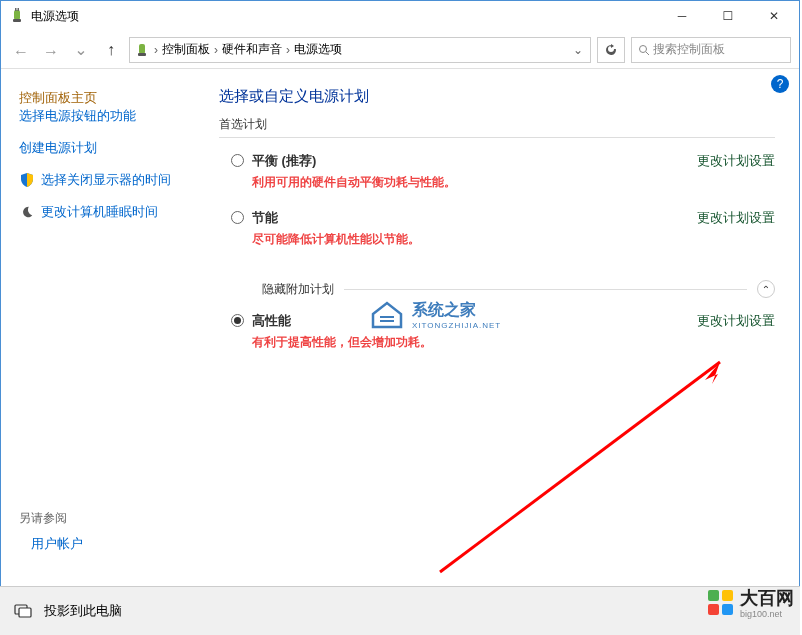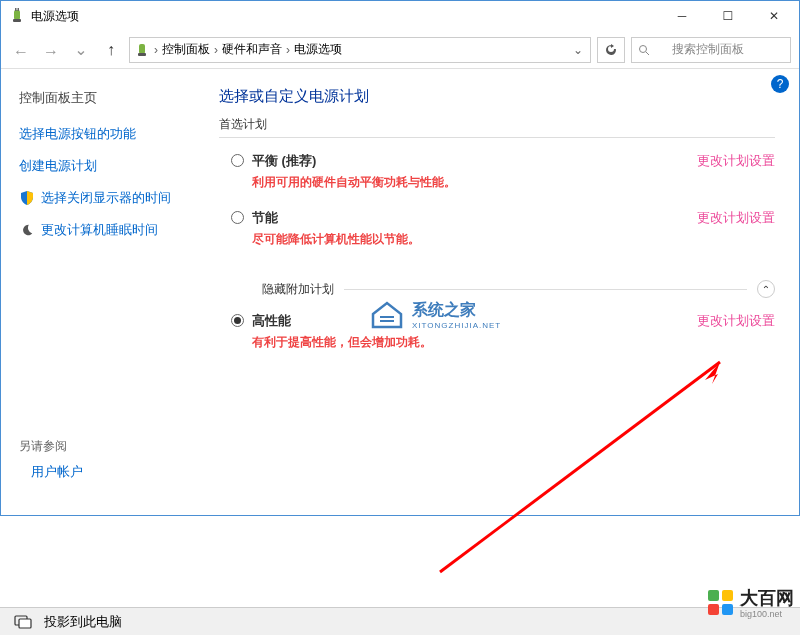--- a/index.html
+++ b/index.html
@@ -1,70 +1,70 @@
 <!DOCTYPE html>
 <html><head>
 <meta charset="utf-8">
 <style>
 * { margin: 0; padding: 0; box-sizing: border-box; font-family: "Microsoft YaHei", "Segoe UI", sans-serif; }
 body { background: #fff; width: 802px; height: 635px; overflow: hidden; position: relative; }
 
-.window { border: 1px solid #4a8fd4; width: 800px; height: 516px; background: #fff; display: flex; flex-direction: column; }
+.window { border: 1px solid #4a8fd4; width: 800px; height: 588px; background: #fff; display: flex; flex-direction: column; }
 
 .titlebar { height: 30px; display: flex; align-items: center; padding: 0 2px 0 8px; background: #fff; }
 .titlebar .app-icon { width: 16px; height: 16px; margin-right: 6px; }
 .titlebar .title { font-size: 12px; color: #000; flex: 1; }
 .win-controls { display: flex; }
 .win-btn { width: 46px; height: 28px; display: flex; align-items: center; justify-content: center; font-size: 12px; color: #333; }
 
 .navbar { height: 38px; border-bottom: 1px solid #e0e0e0; display: flex; align-items: center; padding: 0 8px; gap: 6px; }
 .nav-arrow { width: 24px; height: 24px; display: flex; align-items: center; justify-content: center; color: #999; border-radius: 2px; }
 .nav-arrow.enabled { color: #333; }
 .addrbar { flex: 1; display: flex; align-items: center; height: 26px; border: 1px solid #ccc; padding: 0 4px; gap: 4px; font-size: 12px; }
 .addrbar .bc-icon { width: 16px; height: 16px; }
 .addrbar .sep { color: #666; }
 .addrbar .seg { color: #000; }
 .addrbar .drop { width: 16px; text-align: center; color: #666; margin-left: auto; }
 .refresh-box { width: 28px; height: 26px; border: 1px solid #ccc; display: flex; align-items: center; justify-content: center; }
-.searchbox { width: 160px; height: 26px; border: 1px solid #ccc; display: flex; align-items: center; padding: 0 6px; color: #888; font-size: 12px; gap: 22px; }
+.searchbox { width: 160px; height: 26px; border: 1px solid #ccc; display: flex; align-items: center; padding: 0 6px; color: #888; font-size: 12px; gap: 3px; }
 
 .body { flex: 1; display: flex; position: relative; }
 .sidebar { width: 210px; padding: 20px 18px; font-size: 13px; }
-.sidebar .home { color: #404040; margin-bottom: 18px; }
+.sidebar .home { color: #a16207; }
 .sidebar .link { color: #0066cc; margin-bottom: 14px; display: flex; align-items: center; gap: 6px; }
 .sidebar .link .lkicon { width: 16px; height: 16px; display: inline-flex; align-items: center; justify-content: center; }
 .sidebar .also { position: absolute; bottom: 60px; left: 18px; color: #666; font-size: 12px; }
 .sidebar .also-link { position: absolute; bottom: 34px; left: 30px; color: #0066cc; font-size: 13px; }
 
 .main { flex: 1; padding: 18px 24px 18px 8px; font-size: 13px; color: #333; position: relative; }
 .main h1 { color: #003399; font-size: 15px; font-weight: normal; margin-bottom: 10px; }
 .main .desc { font-size: 12px; line-height: 1.6; margin-bottom: 16px; }
 .main .desc a { color: #0066cc; text-decoration: underline; }
 .section-title { font-size: 12px; color: #333; border-bottom: 1px solid #ddd; padding-bottom: 4px; margin-bottom: 10px; }
 .section-title2 { font-size: 12px; color: #333; display: flex; align-items: center; gap: 10px; margin: 18px 0 10px 0; padding-left: 43px; }
 .section-title2 .line { flex: 1; height: 1px; background: #ddd; }
 .section-title2 .expand { width: 18px; height: 18px; border: 1px solid #ccc; border-radius: 50%; display: flex; align-items: center; justify-content: center; font-size: 10px; }
 .plan { display: flex; align-items: flex-start; padding: 4px 0 14px 12px; }
 .plan .radio { width: 13px; height: 13px; border: 1px solid #666; border-radius: 50%; margin-top: 2px; margin-right: 8px; position: relative; flex-shrink: 0; }
 .plan .radio.checked::after { content: ""; position: absolute; width: 7px; height: 7px; background: #333; border-radius: 50%; top: 2px; left: 2px; }
 .plan .body-col { flex: 1; font-weight: bold; }
 .plan .name { font-size: 13px; }
 .plan .sub { font-size: 12px; color: #ef4444; margin-top: 4px; }
-.plan .change { color: #ec4899; font-size: 13px; margin-left: 16px; white-space: nowrap; }
+.plan .change { color: #14532d; font-size: 13px; margin-left: 16px; white-space: nowrap; }
 
 .help-icon { position: absolute; top: 6px; right: 10px; width: 18px; height: 18px; background: #0066cc; color: #fff; border-radius: 50%; font-size: 12px; display: flex; align-items: center; justify-content: center; }
 
 .watermark { position: absolute; top: 300px; left: 370px; width: 180px; display: flex; align-items: center; gap: 8px; opacity: 0.9; pointer-events: none; }
 .watermark .wm-icon { width: 34px; height: 30px; }
 .watermark .wm-text { font-size: 16px; font-weight: bold; color: #2a6fb5; }
 .watermark .wm-sub { font-size: 8px; color: #2a6fb5; letter-spacing: 1px; display: block; }
 
 .arrow-annot { position: absolute; top: 352px; left: 420px; width: 360px; height: 240px; pointer-events: none; }
 
-.taskbar { position: absolute; bottom: 0; left: 0; width: 800px; height: 28px; background: #f0f0f0; border-top: 1px solid #ccc; display: flex; align-items: center; padding: 0 14px; gap: 12px; font-size: 13px; }
+.taskbar { position: absolute; bottom: 0; left: 0; width: 800px; height: 49px; background: #f0f0f0; border-top: 1px solid #ccc; display: flex; align-items: center; padding: 0 14px; gap: 12px; font-size: 13px; }
 .taskbar .tb-icon { width: 18px; height: 18px; }
 
 .brand { position: absolute; right: 8px; bottom: 16px; display: flex; align-items: center; gap: 6px; }
 .brand .logo { width: 26px; height: 26px; }
 .brand .txt { font-size: 18px; font-weight: bold; color: #222; }
 .brand .sub { font-size: 9px; color: #888; display: block; line-height: 1; }
 </style>
 </head>
 <body>
 

